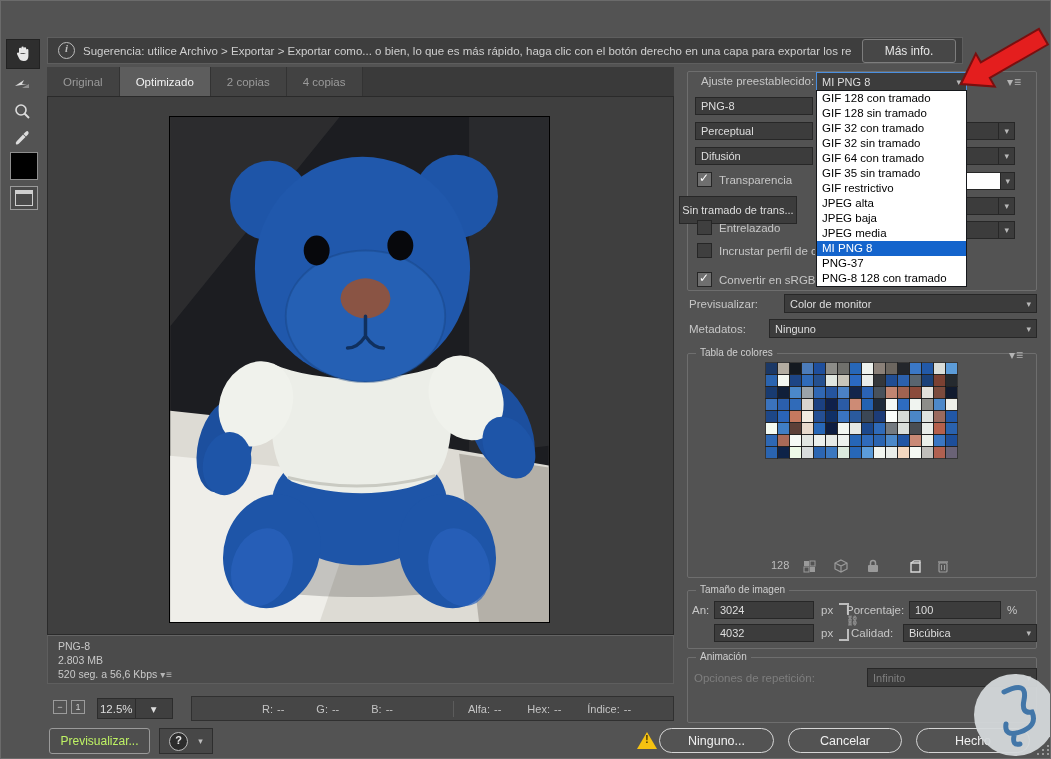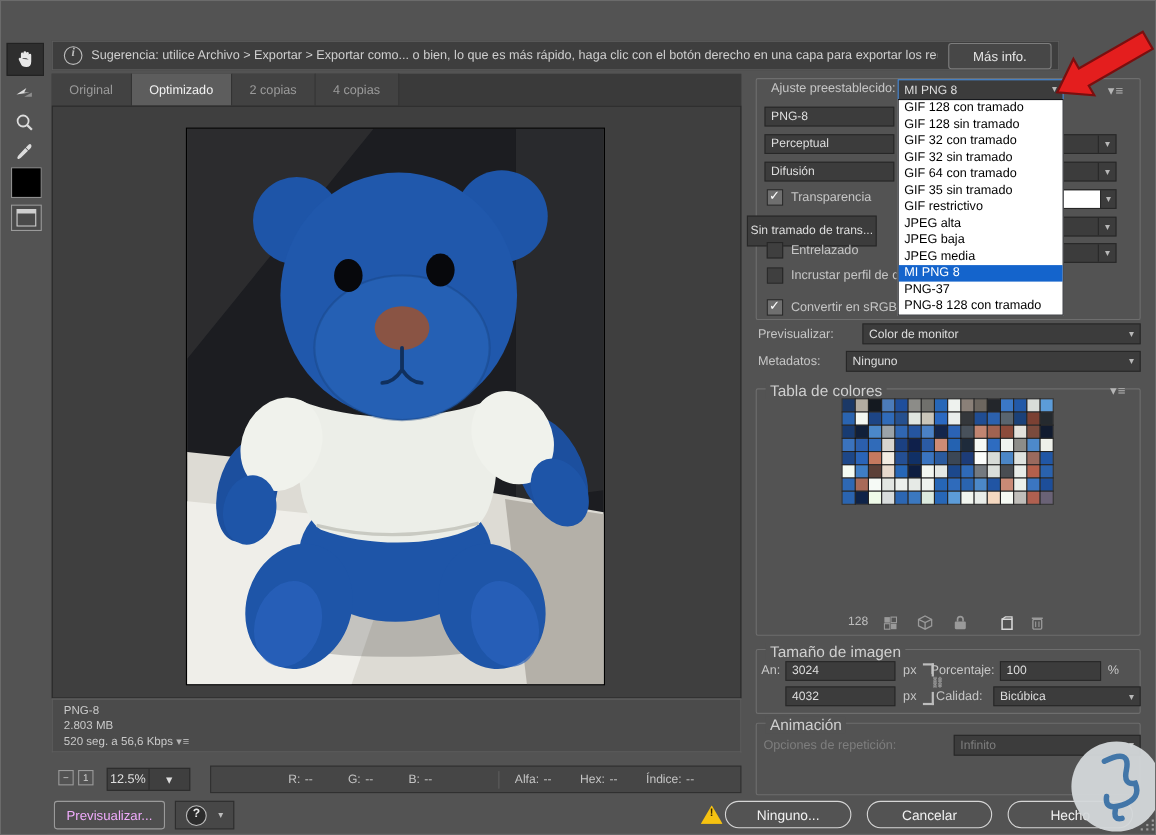--- a/index.html
+++ b/index.html
@@ -40,30 +40,30 @@
   .pmenu{display:inline-block;color:#b5b5b5;font-size:10px;letter-spacing:1px;}
   
   .sqicon{width:14px;height:14px;border:1px solid #9b9b9b;color:#cfcfcf;display:flex;align-items:center;justify-content:center;font-size:9px;}
   .zoomsel{left:96px;top:697px;width:76px;height:21px;background:#3f3f3f;border:1px solid #2c2c2c;display:flex;align-items:center;}
   .zoomsel span{flex:1;text-align:center;color:#dedede;font-size:11.5px;}
   .chevbox{width:18px;height:100%;border-left:1px solid #2c2c2c;display:flex;align-items:center;justify-content:center;color:#bdbdbd;font-size:9px;}
   .readouts{left:190px;top:695px;width:483px;height:25px;background:#464646;border:1px solid #303030;display:flex;align-items:center;color:#c4c4c4;}
   .ro{white-space:nowrap;} .ro b{font-weight:normal;margin-left:4px;}
   .rodiv{width:1px;height:16px;background:#5c5c5c;margin:0 14px;}
   
-  .btn-rect{background:#4e4e4e;border:1px solid #9a9a9a;border-radius:3px;display:flex;align-items:center;justify-content:center;color:#f0abfc;font-size:12px;}
+  .btn-rect{background:#4e4e4e;border:1px solid #9a9a9a;border-radius:3px;display:flex;align-items:center;justify-content:center;color:#bef264;font-size:12px;}
   .pill{border:1px solid #d6d6d6;border-radius:13px;display:flex;align-items:center;justify-content:center;color:#f0f0f0;font-size:12.5px;background:transparent;}
   .warn{left:636px;top:731px;width:20px;height:17px;background:#f5c211;clip-path:polygon(50% 0,100% 100%,0 100%);}
   .warn::after{content:"!";position:absolute;left:0;top:2px;width:100%;text-align:center;font-weight:bold;font-size:10px;color:#3a2a00;}
   .browserbtn{left:158px;top:727px;width:54px;height:26px;background:#474747;border:1px solid #2e2e2e;display:flex;align-items:center;justify-content:space-around;padding:0 4px;}
   .bicon{width:17px;height:17px;border-radius:50%;background:#2c2c2c;border:1px solid #bbb;position:relative;}
   .bicon::after{content:"?";position:absolute;left:0;top:1px;width:100%;text-align:center;color:#e8e8e8;font-size:11px;font-weight:bold;}
   
   .gbox{border:1px solid #6e6e6e;border-radius:2px;}
-  .glabel{position:absolute;top:-7px;left:8px;background:#535353;padding:0 4px;color:#cfcfcf;font-size:14px;}
+  .glabel{position:absolute;top:-7px;left:8px;background:#535353;padding:0 4px;color:#cfcfcf;font-size:10px;}
   .fld{background:#3c3c3c;border:1px solid #272727;display:flex;align-items:center;padding:0 5px;color:#dedede;font-size:11px;overflow:hidden;white-space:nowrap;}
   .fld .chev{margin-left:auto;color:#b8b8b8;font-size:9px;padding-left:4px;}
   .lbl{color:#c6c6c6;font-size:11.5px;white-space:nowrap;}
   .lbl.r{text-align:right;}
   .chk{width:13px;height:13px;border:1px solid #262626;background:#3f3f3f;position:relative;flex:none;}
   .chk.on{background:#6f6f6f;}
   .chk.on::after{content:"✓";position:absolute;left:1px;top:-2px;color:#fff;font-size:12px;}
   .chkrow{display:flex;align-items:center;gap:7px;}
   .disabled{color:#7e7e7e;}
   .fld.disabled{color:#7e7e7e;}

